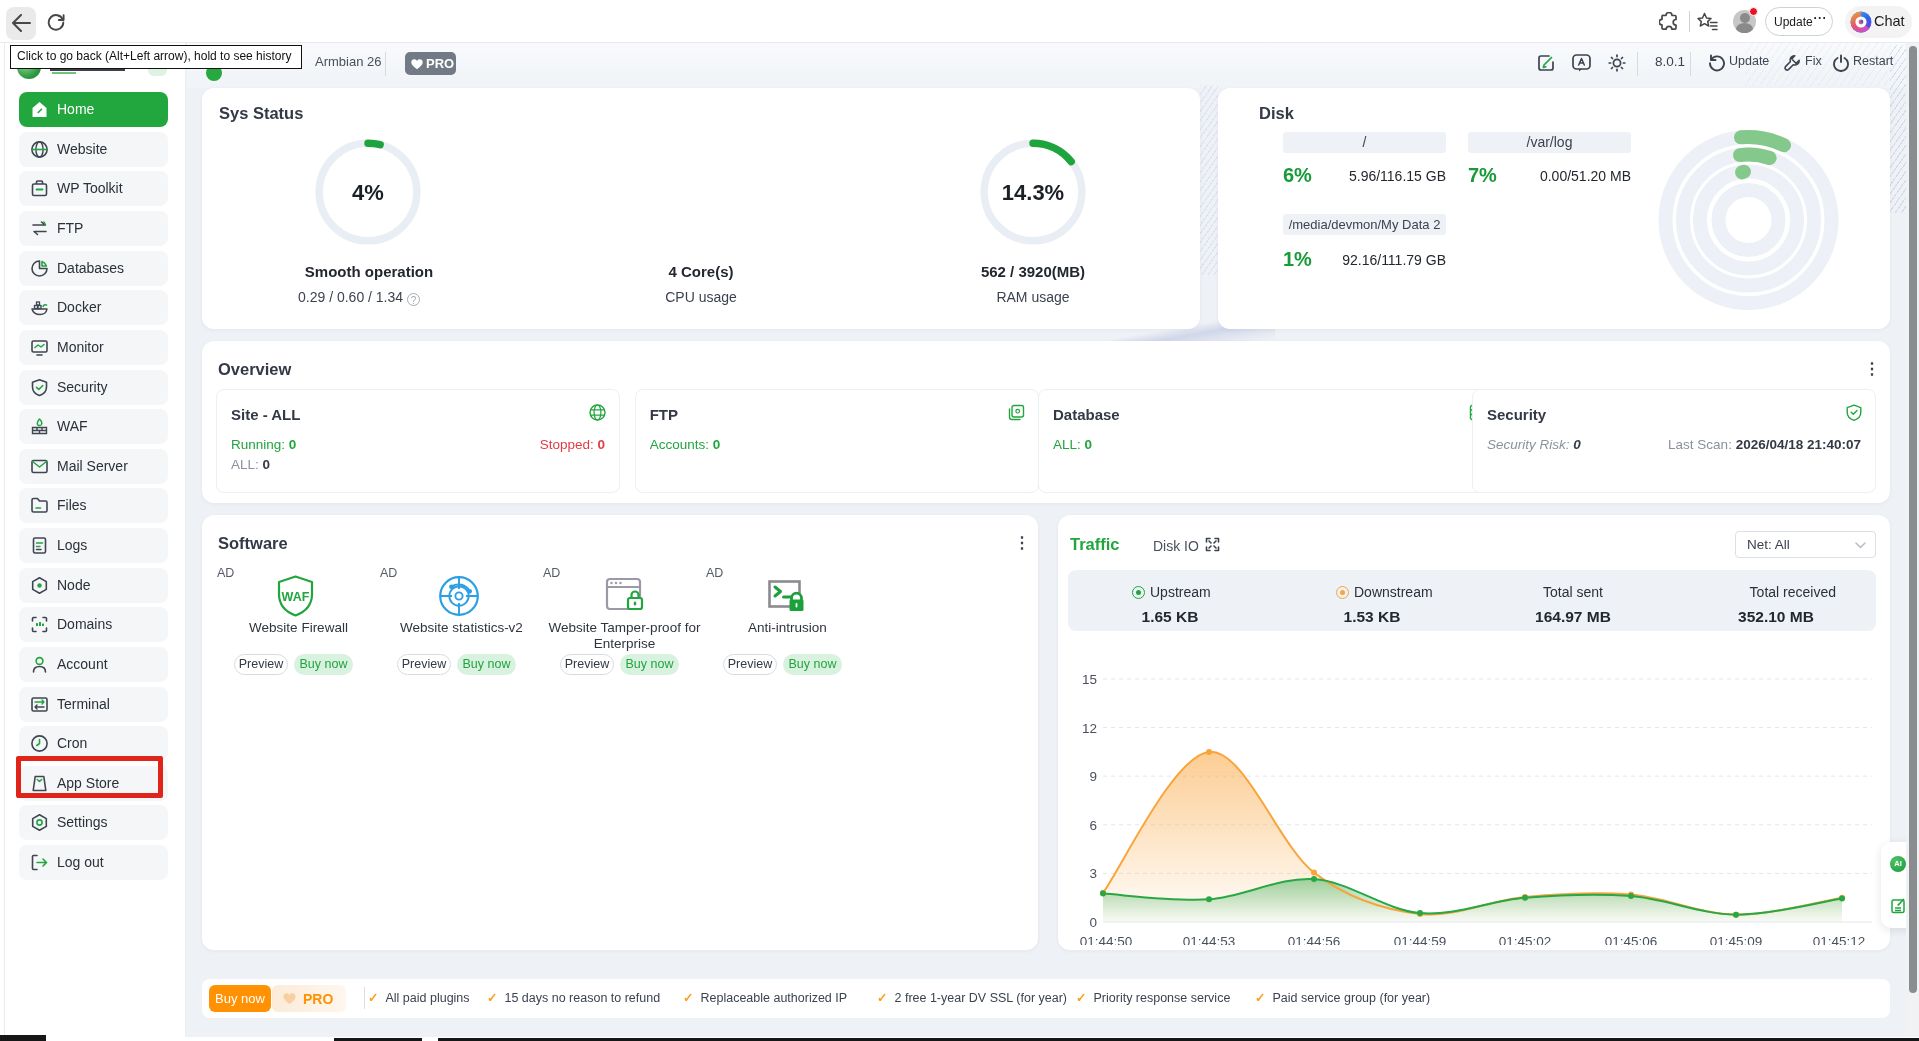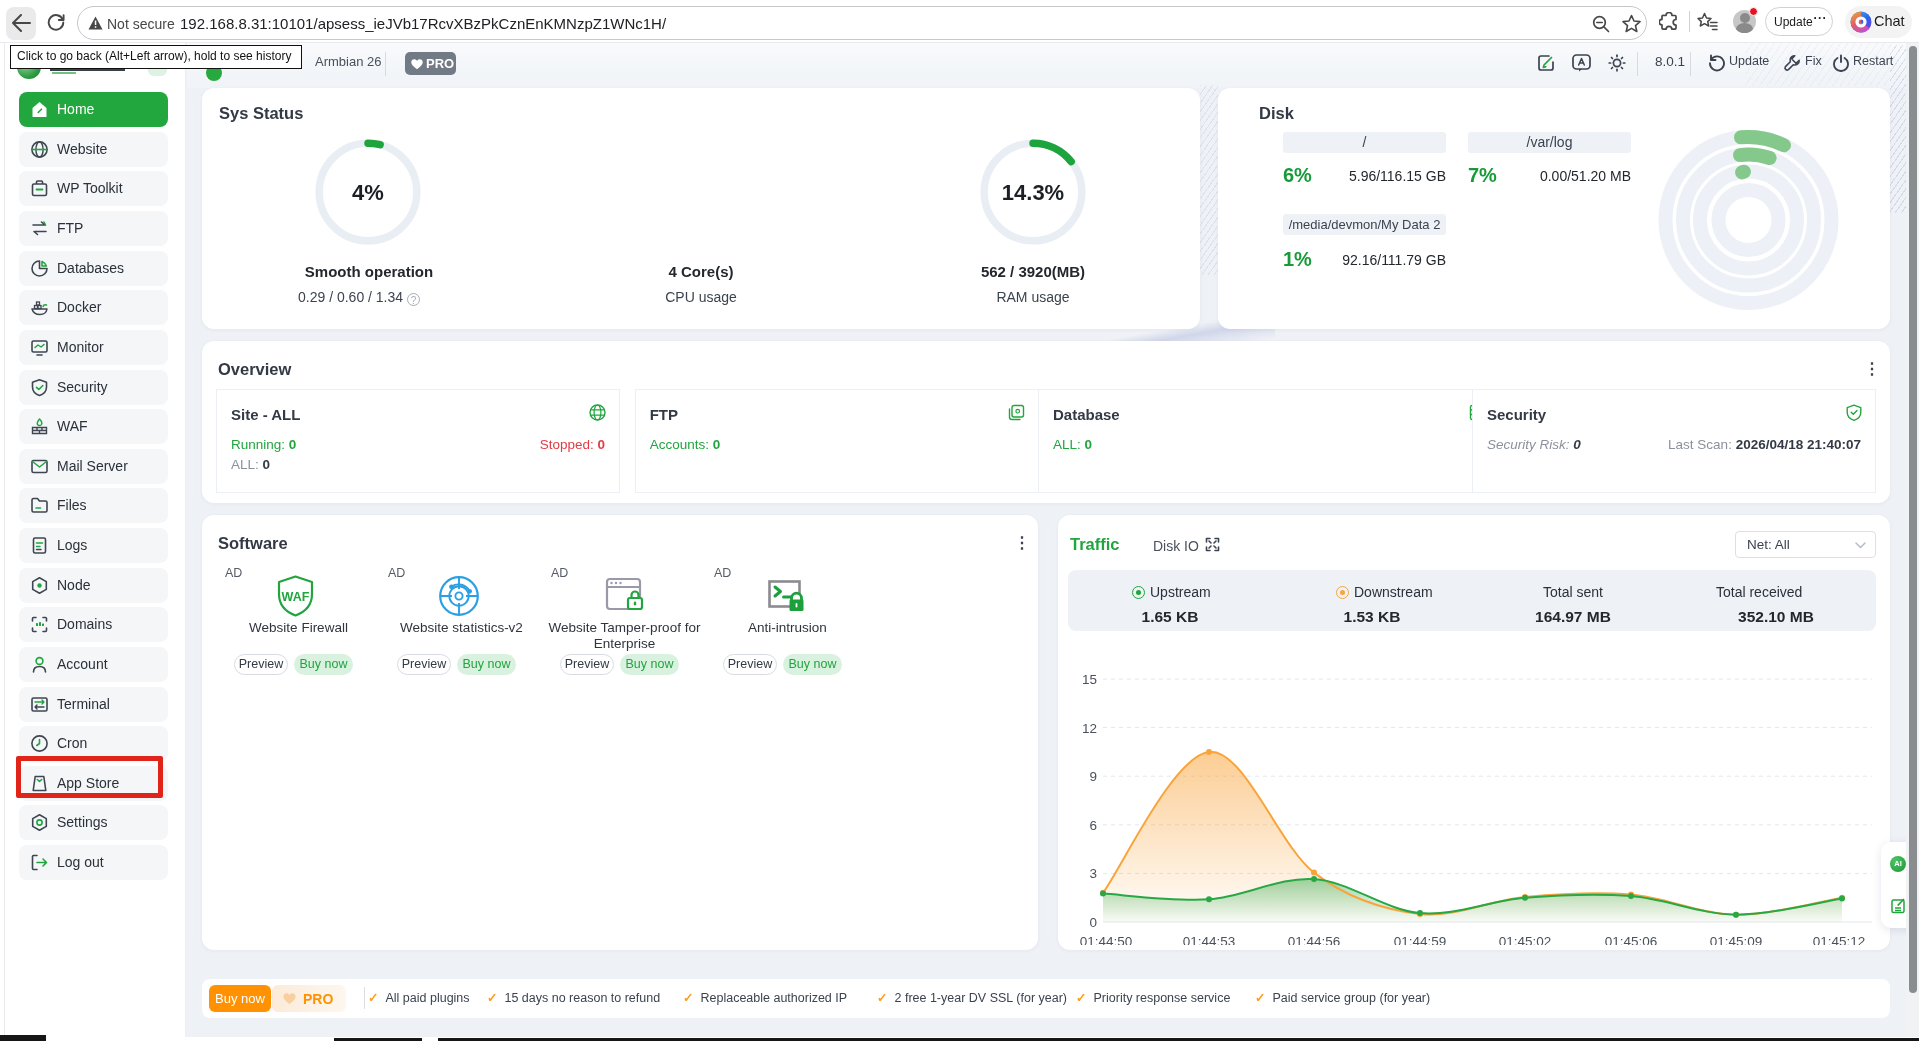--- a/index.html
+++ b/index.html
@@ -29,31 +29,31 @@
 .mitem.active { background:#22a73f; color:#fff; }
 
 #phead { position:absolute; left:187px; top:0; width:1732px; height:45px;
   background:linear-gradient(180deg,#f8fafc,#f0f3f7); }
 .htxt { position:absolute; top:11px; font-size:13.5px; color:#3c4350; }
 .gauge { position:absolute; }
 
 .card { position:absolute; background:#fff; border-radius:12px; box-shadow:0 1px 4px rgba(30,50,90,0.05); }
 .ctitle { position:absolute; font-size:16.5px; font-weight:bold; color:#333a45; }
 
-.ocard { position:absolute; top:48px; height:104px; border:1px solid #eceff3; border-radius:0; background:#fff; }
+.ocard { position:absolute; top:48px; height:104px; border:1px solid #eceff3; border-radius:8px; background:#fff; }
 .ocard h4 { position:absolute; left:14px; top:16px; font-size:15px; font-weight:bold; color:#333a45; }
 .ocard .r2 { position:absolute; left:14px; top:47px; font-size:13.5px; }
 .ocard .r3 { position:absolute; left:14px; top:67px; font-size:13.5px; color:#8a919c; }
 .g { color:#21a53e; }
 .rd { color:#e23c45; }
 .gray { color:#8a919c;font-style:italic; }
 .dk { color:#333a45; }
 
 .tile { position:absolute; top:51px; width:163px; height:130px; }
-.tile .ad { position:absolute; left:8px; top:0px; font-size:12.5px; color:#555b66; }
+.tile .ad { position:absolute; left:0; top:0px; font-size:12.5px; color:#555b66; }
 .tile .tname { position:absolute; left:-12px; width:187px; top:54px; text-align:center; font-size:13.5px; color:#2f353e; line-height:16px; }
 .btn-prev { position:absolute; top:88px; height:21px; border:1px solid #d7dbe1; border-radius:11px; background:#fff; font-size:12.5px; color:#333a45; text-align:center; line-height:19px; }
 .btn-buy { position:absolute; top:88px; height:21px; border-radius:11px; background:#d9f1df; font-size:12.5px; color:#21a53e; text-align:center; line-height:21px; }
 
 #promo { position:absolute; left:202px; top:936px; width:1688px; height:39px; background:#fff; border-radius:8px; }
 .chk { position:absolute; top:11px; font-size:12.5px; color:#3c4350; }
 .chk b { color:#ff9b1a; font-weight:bold; margin-right:7px; }
 
 #tooltip { position:absolute; left:10px; top:45px; width:292px; height:24px; background:#fff; border:1.5px solid #111; font-size:12px; color:#111; line-height:21.5px; padding-left:6px; z-index:60; white-space:nowrap; overflow:hidden; }
 
@@ -68,37 +68,20 @@
 <div id="root">
   <div id="chrome">
     <div id="backbg"></div>
     <svg class="cicon" style="left:11px;top:14px" width="20" height="18" viewBox="0 0 20 18">
         <path d="M10 1 L2 9 L10 17 M2 9 H19" stroke="#474747" stroke-width="2" fill="none" stroke-linecap="round" stroke-linejoin="round"></path>
       </svg>
     <svg class="cicon" style="left:47px;top:13px" width="18" height="18" viewBox="0 0 18 18">
         <path d="M15.7 6.5 A7.3 7.3 0 1 0 16.3 9.5" stroke="#474747" stroke-width="1.9" fill="none" stroke-linecap="round"></path>
         <path d="M16.6 2.2 V7 H11.8" stroke="#474747" stroke-width="1.9" fill="none" stroke-linecap="round" stroke-linejoin="round"></path>
       </svg>
-    <div id="addr">
-      <svg class="warn" style="position:absolute;left:10px;top:9px" width="15" height="14" viewBox="0 0 15 14">
-          <path d="M7.5 0.5 L14.5 13.5 H0.5 Z" fill="#474747"></path>
-          <rect x="6.8" y="4.5" width="1.5" height="4.5" fill="#fff"></rect>
-          <rect x="6.8" y="10.2" width="1.5" height="1.6" fill="#fff"></rect>
-        </svg>
-      <span class="ns">Not secure</span>
-      <span class="url">192.168.8.31:10101/apsess_ieJVb17RcvXBzPkCznEnKMNzpZ1WNc1H/</span>
-      <svg style="position:absolute;left:1514px;top:8px" width="18" height="18" viewBox="0 0 18 18">
-          <circle cx="7.5" cy="7.5" r="5.8" stroke="#474747" stroke-width="1.7" fill="none"></circle>
-          <path d="M12 12 L16.5 16.5" stroke="#474747" stroke-width="1.7" stroke-linecap="round"></path>
-          <path d="M4.8 7.5 H10.2" stroke="#474747" stroke-width="1.6" stroke-linecap="round"></path>
-        </svg>
-      <svg style="position:absolute;left:1544px;top:7px" width="19" height="19" viewBox="0 0 19 19">
-          <path d="M9.5 1.5 L12 7 L18 7.6 L13.5 11.6 L14.8 17.5 L9.5 14.4 L4.2 17.5 L5.5 11.6 L1 7.6 L7 7 Z" stroke="#474747" stroke-width="1.6" fill="none" stroke-linejoin="round"></path>
-        </svg>
-    </div>
     <svg class="cicon" style="left:1659px;top:12px" width="20" height="20" viewBox="0 0 20 20">
         <path d="M7 3.5 a2.3 2.3 0 0 1 6 0 h3 a1 1 0 0 1 1 1 v3 a2.3 2.3 0 0 0 0 5.6 v3 a1 1 0 0 1 -1 1 h-3.2 a2.3 2.3 0 0 0 -5.6 0 H4 a1 1 0 0 1 -1 -1 v-3.2 a2.3 2.3 0 0 1 0 -5.6 v-3 a1 1 0 0 1 1 -1 Z" stroke="#474747" stroke-width="1.7" fill="none" stroke-linejoin="round"></path>
       </svg>
     <div style="position:absolute;left:1689px;top:11px;width:1px;height:21px;background:#cfd1d5"></div>
     <svg class="cicon" style="left:1697px;top:12px" width="21" height="19" viewBox="0 0 21 19">
         <path d="M7.5 1.5 L9.5 6 L14 6.4 L10.7 9.6 L11.7 14 L7.5 11.7 L3.3 14 L4.3 9.6 L1 6.4 L5.5 6 Z" stroke="#474747" stroke-width="1.5" fill="none" stroke-linejoin="round"></path>
         <path d="M13.5 10.5 H20 M13.5 14 H20 M15.5 17.5 H20" stroke="#474747" stroke-width="1.5" stroke-linecap="round"></path>
       </svg>
     <div id="avatar"></div>
     <div id="reddot"></div>
@@ -513,21 +496,21 @@
             <path d="M1 1 L5.5 5.5 L10 1" stroke="#b9bfc8" stroke-width="1.6" fill="none" stroke-linecap="round" stroke-linejoin="round"></path>
           </svg>
       </div>
       <div style="position:absolute;left:10px;top:55px;width:808px;height:61px;background:#eef2f7;border-radius:8px">
         <div style="position:absolute;left:64px;top:14px;font-size:14px;color:#2b313a"><span style="display:inline-block;width:13px;height:13px;border:1.5px solid #21a53e;border-radius:50%;vertical-align:-2px;margin-right:5px;position:relative"><span style="position:absolute;left:2.75px;top:2.75px;width:5px;height:5px;border-radius:50%;background:#21a53e"></span></span>Upstream</div>
         <div style="position:absolute;left:42px;top:38px;width:120px;text-align:center;font-size:15.5px;font-weight:bold;color:#23282e">1.65 KB</div>
         <div style="position:absolute;left:268px;top:14px;font-size:14px;color:#2b313a"><span style="display:inline-block;width:13px;height:13px;border:1.5px solid #f8a53c;border-radius:50%;vertical-align:-2px;margin-right:5px;position:relative"><span style="position:absolute;left:2.75px;top:2.75px;width:5px;height:5px;border-radius:50%;background:#f8a53c"></span></span>Downstream</div>
         <div style="position:absolute;left:244px;top:38px;width:120px;text-align:center;font-size:15.5px;font-weight:bold;color:#23282e">1.53 KB</div>
         <div style="position:absolute;left:445px;top:14px;width:120px;text-align:center;font-size:14px;color:#2b313a">Total sent</div>
         <div style="position:absolute;left:445px;top:38px;width:120px;text-align:center;font-size:15.5px;font-weight:bold;color:#23282e">164.97 MB</div>
-        <div style="position:absolute;left:648px;top:14px;width:120px;text-align:left;font-size:14px;color:#2b313a">Total received</div>
+        <div style="position:absolute;left:648px;top:14px;width:120px;text-align:right;font-size:14px;color:#2b313a">Total received</div>
         <div style="position:absolute;left:648px;top:38px;width:120px;text-align:center;font-size:15.5px;font-weight:bold;color:#23282e">352.10 MB</div>
       </div>
       <svg style="position:absolute;left:10px;top:145px" width="820" height="285" viewBox="1068 660 820 285">
         <defs>
           <linearGradient id="ofill" x1="0" y1="0" x2="0" y2="1">
               <stop offset="0" stop-color="#f9a43b" stop-opacity="0.55"></stop>
               <stop offset="1" stop-color="#f9a43b" stop-opacity="0.02"></stop>
             </linearGradient>
           <linearGradient id="gfill" x1="0" y1="0" x2="0" y2="1">
               <stop offset="0" stop-color="#28a745" stop-opacity="0.45"></stop>

